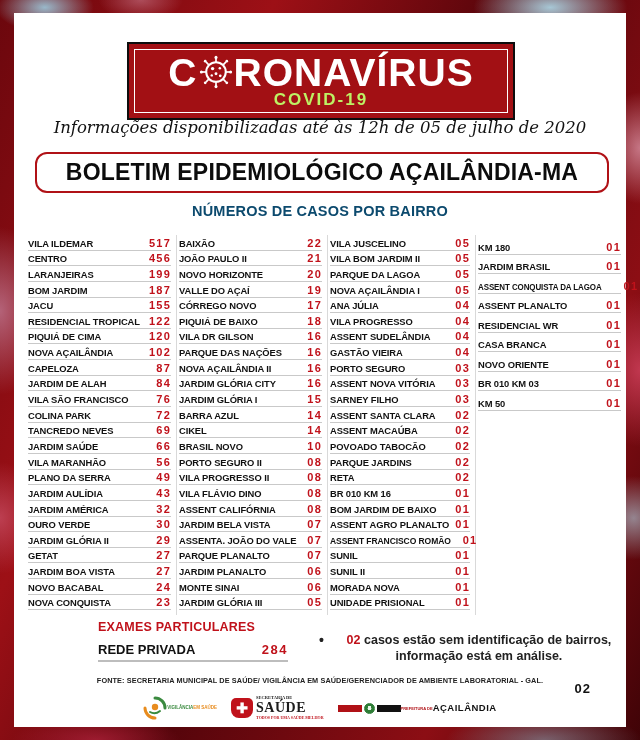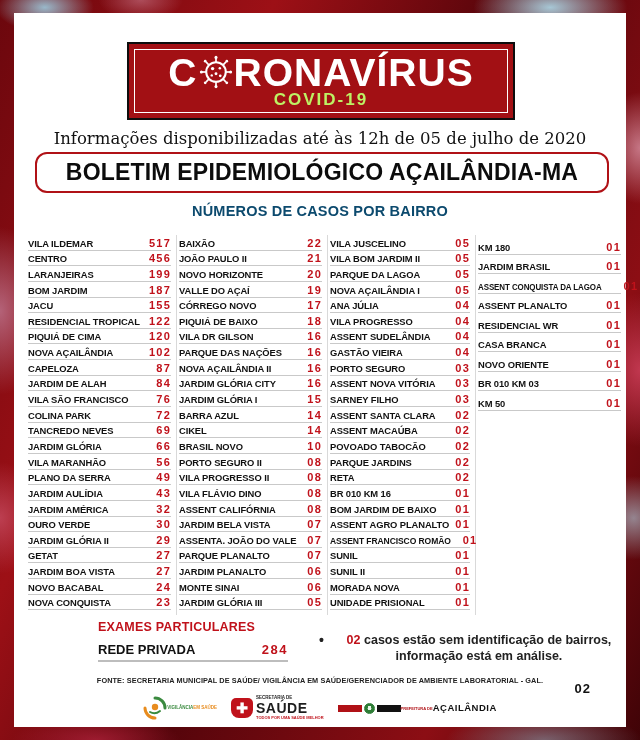--- a/index.html
+++ b/index.html
@@ -36,22 +36,22 @@
     display:flex;flex-direction:column;align-items:center;justify-content:center;
   }
   .logo-title{
     display:flex;align-items:center;line-height:1;
     color:#ffffff;font-weight:700;font-size:39px;letter-spacing:1px;
   }
   .virus-icon{margin:0 1px;}
   .logo-sub{color:#bef264;font-weight:700;font-size:17px;letter-spacing:2px;margin-top:-2px;}
   
   .info-line{
-    position:absolute;left:0;top:116px;width:100%;text-align:center;
-    font-family:"DejaVu Serif",serif;
+    position:absolute;left:0;top:105px;width:100%;text-align:center;
+    font-family:"DejaVu Serif",serif;font-style:italic;
     font-size:16.5px;color:#111;
   }
   
   .title-box{
     position:absolute;left:21px;top:139px;width:570px;height:37px;
     border:2.5px solid #b01116;border-radius:12px;
     display:flex;align-items:center;justify-content:center;
     font-weight:700;font-size:23px;color:#0c0c0c;letter-spacing:.2px;
   }
   .section-title{
@@ -106,21 +106,21 @@
   }
   .logo-item{display:flex;flex-direction:row;align-items:center;}
   .vig-text1{font-size:4.5px;font-weight:700;color:#3a8a3f;line-height:1.2;}
   .vig-text2{font-size:4.5px;font-weight:700;color:#e88c1e;line-height:1.2;}
   .saude-logo{display:flex;align-items:center;gap:3px;}
   .saude-cross{
     width:22px;height:20px;background:#c0121b;border-radius:5px 5px 8px 8px;
     display:flex;align-items:center;justify-content:center;
     color:#fff;font-weight:700;font-size:14px;line-height:1;
   }
-  .saude-txt{display:flex;flex-direction:column;line-height:1;}
+  .saude-txt{display:flex;flex-direction:column;line-height:1;font-family:Liberation Serif, serif;}
   .saude-top{font-size:4.5px;font-weight:700;color:#222;}
   .saude-name{font-size:14px;font-weight:700;color:#1d1d1d;letter-spacing:.5px;}
   .saude-tag{font-size:4px;font-weight:700;color:#c0121b;margin-top:1px;}
   .pref-bars{display:flex;align-items:center;gap:2px;}
   .bar-red{width:24px;height:7px;background:#b01116;}
   .bar-black{width:24px;height:7px;background:#111;}
   .pref-emblem{
     width:11px;height:11px;border-radius:50%;
     background:radial-gradient(circle at 50% 45%, #e9f4e9 0 30%, #2e7d36 31% 100%);
     border:1px solid #2e7d36;box-sizing:border-box;
@@ -231,21 +231,21 @@
         </div>
         <div class="trow">
           <span class="tname">COLINA PARK</span>
           <span class="tval">72</span>
         </div>
         <div class="trow">
           <span class="tname">TANCREDO NEVES</span>
           <span class="tval">69</span>
         </div>
         <div class="trow">
-          <span class="tname">JARDIM GLÓRIA</span>
+          <span class="tname">JARDIM SAÚDE</span>
           <span class="tval">66</span>
         </div>
         <div class="trow">
           <span class="tname">VILA MARANHÃO</span>
           <span class="tval">56</span>
         </div>
         <div class="trow">
           <span class="tname">PLANO DA SERRA</span>
           <span class="tval">49</span>
         </div>

